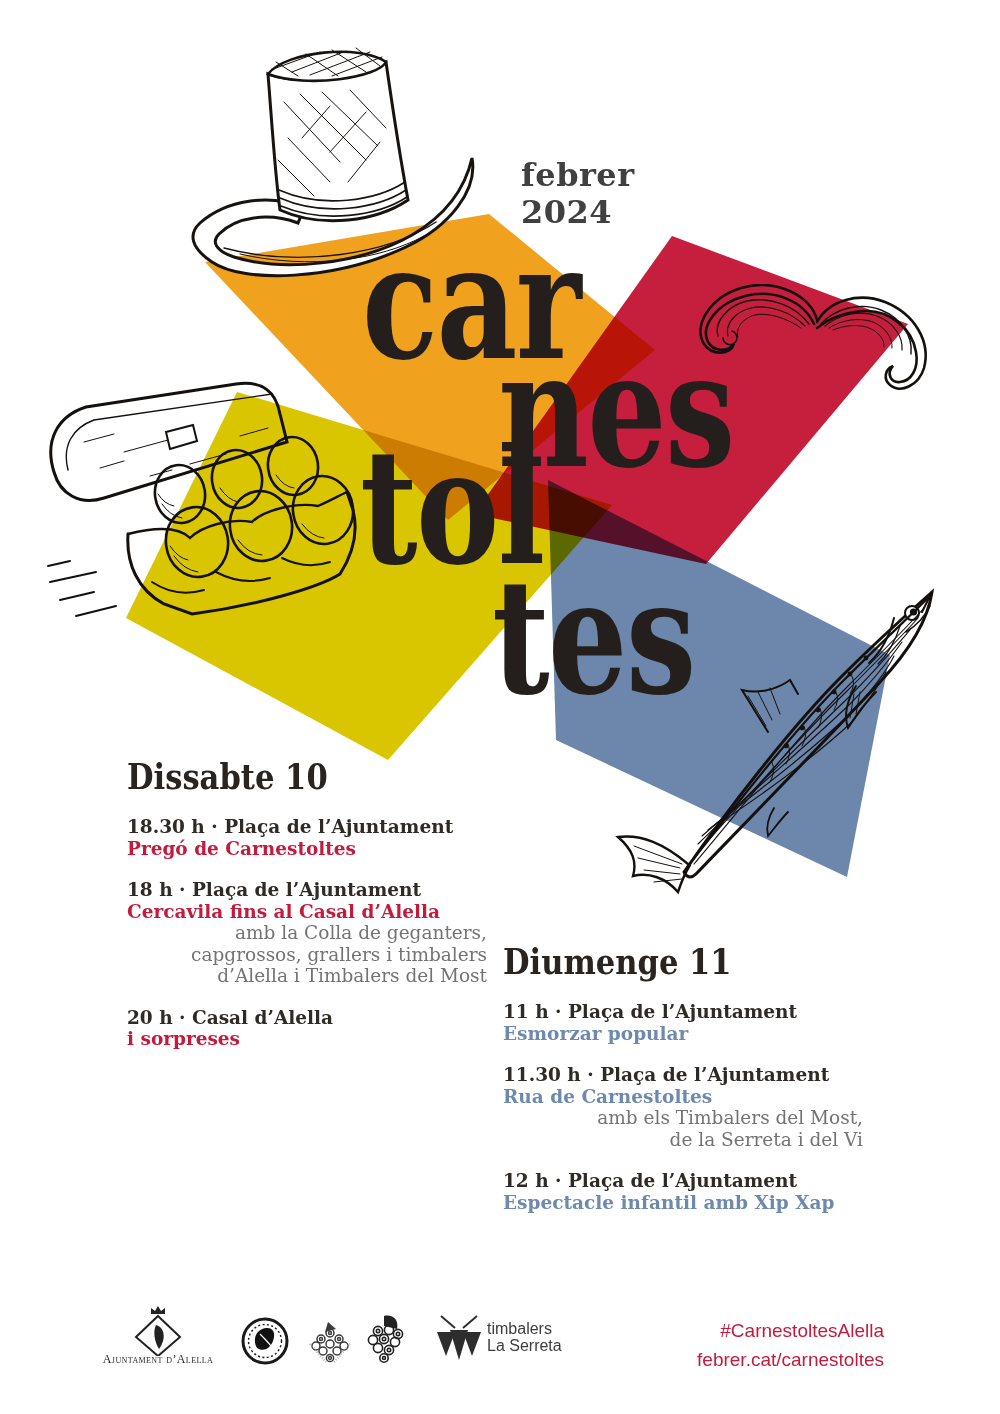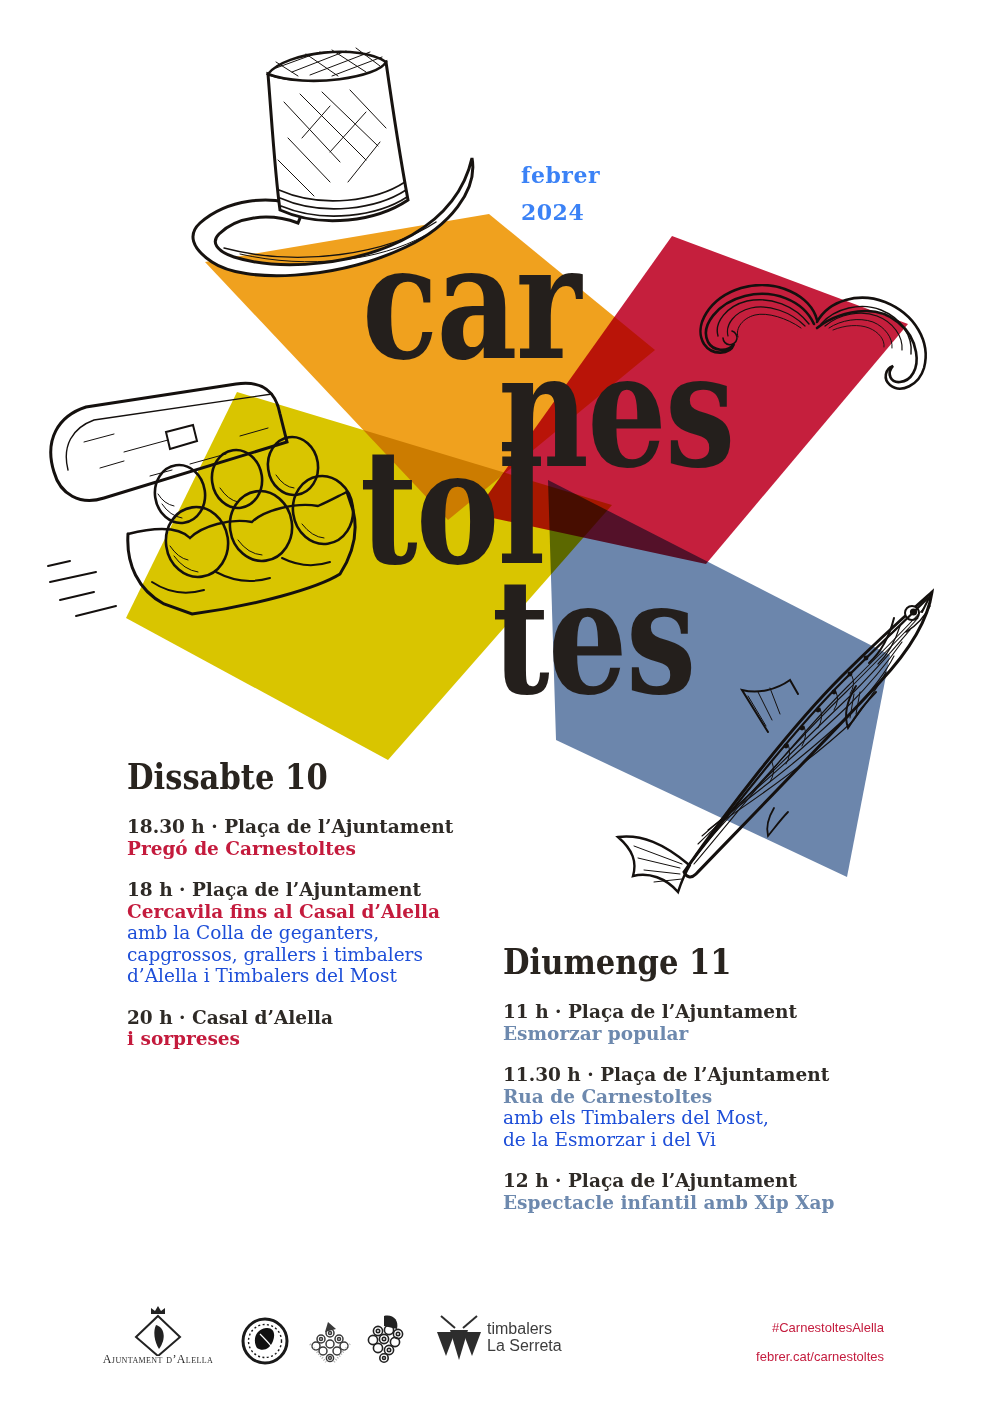--- a/index.html
+++ b/index.html
@@ -11,44 +11,44 @@
   
   .shapes{position:absolute;left:0;top:0;isolation:isolate;}
   .shapes polygon{mix-blend-mode:multiply;}
 
   
   .bigline{position:absolute;font-weight:700;font-size:160px;line-height:1;
            color:#241F1C;letter-spacing:-2px;transform:scaleX(.78);transform-origin:left top;
            white-space:nowrap;}
 
   
-  .month{position:absolute;left:521px;top:157px;font-weight:700;font-size:22px;
-         line-height:37px;color:#3b82f6;letter-spacing:.5px;}
+  .month{position:absolute;left:521px;top:157px;font-weight:700;font-size:32px;
+         line-height:37px;color:#404040;letter-spacing:.5px;}
 
   
   .col{position:absolute;width:360px;font-size:18.5px;line-height:21.5px;}
   .day-heading{font-weight:700;font-size:36px;line-height:40px;color:#29241F;
                transform:scaleX(.85);transform-origin:left top;margin:0 0 14px 0;white-space:nowrap;}
   .event{margin:0;}
   .ev-sat{margin-bottom:16px;}
   .ev-sun{margin-bottom:19px;}
   .ev-time{font-weight:700;color:#2E2A26;margin-top:20px;}
   .ev-title{font-weight:700;}
   .t-red{color:#C41B3D;}
   .t-blue{color:#6D89AE;}
-  .ev-detail{font-weight:400;color:#1d4ed8;}
+  .ev-detail{font-weight:400;color:#737373;text-align:right;}
   .line{display:block;white-space:nowrap;}
 
   
   .logo-caption{position:absolute;left:95px;top:1352px;width:126px;text-align:center;
                 font-size:12px;letter-spacing:.4px;color:#2b2b2b;font-variant:small-caps;font-family:Liberation Serif, serif;}
   .timbalers-text{position:absolute;left:487px;top:1320px;font-family:"Liberation Sans",sans-serif;
                   font-size:16px;line-height:17px;color:#3d3d3d;}
   .social{position:absolute;right:116px;text-align:left;font-family:"Liberation Sans",sans-serif;
-          font-size:13px;color:#C41B3D;white-space:nowrap;}
+          font-size:19px;color:#C41B3D;white-space:nowrap;}
   .social.hash{top:1320px;}
   .social.url{top:1349px;}
 </style>
 </head>
 <body>
 
 <div class="poster">
 
   <svg class="shapes" width="1000" height="1414" viewBox="0 0 1000 1414">
     <polygon points="205,262 489,214 655,350 448,520" fill="#F0A11E"></polygon>
@@ -249,21 +249,21 @@
 
     <p class="event ev-sun">
       <span class="line ev-time">11 h · Plaça de l’Ajuntament</span>
       <span class="line ev-title t-blue">Esmorzar popular</span>
     </p>
 
     <p class="event ev-sun">
       <span class="line ev-time">11.30 h · Plaça de l’Ajuntament</span>
       <span class="line ev-title t-blue">Rua de Carnestoltes</span>
       <span class="line ev-detail">amb els Timbalers del Most,</span>
-      <span class="line ev-detail">de la Esmorzar i del Vi</span>
+      <span class="line ev-detail">de la Serreta i del Vi</span>
     </p>
 
     <p class="event ev-sun">
       <span class="line ev-time">12 h · Plaça de l’Ajuntament</span>
       <span class="line ev-title t-blue">Espectacle infantil amb Xip Xap</span>
     </p>
   </div>
 
   <svg class="abs" style="left:126px;top:1306px" width="64" height="50" viewBox="0 0 64 50">
     <polygon points="32,10 54,31 32,50 10,31" fill="#ffffff" stroke="#222222" stroke-width="2"></polygon>

